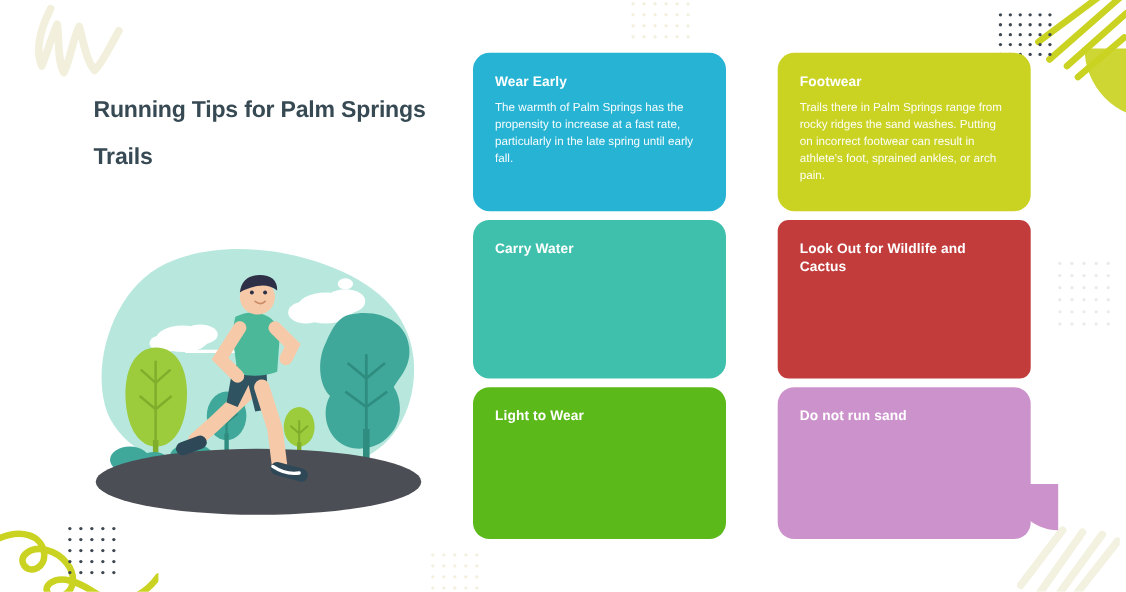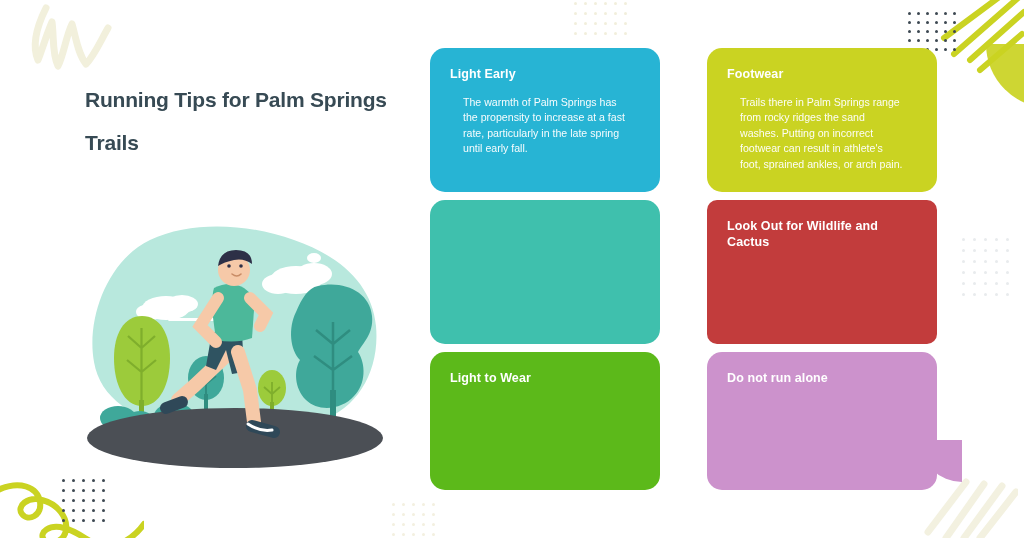--- a/index.html
+++ b/index.html
@@ -49,21 +49,21 @@
   .card.col-a{left:0;}
   .card.col-b{left:277px;}
   .card.row-1{top:0;height:144px;}
   .card.row-2{top:152px;height:144px;}
   .card.row-3{top:304px;height:138px;}
   .card-title{
     font-size:12.5px;font-weight:bold;line-height:16px;
     margin:0 0 9px 0;letter-spacing:.1px;
   }
   .card-body{
-    font-size:10.6px;line-height:15.4px;margin:13px;
+    font-size:10.6px;line-height:15.4px;margin:0;
     color:rgba(255,255,255,.96);
   }
 </style>
 </head>
 <body>
 
 <div class="stage">
 
   <svg class="deco" id="deco-scribble-tl" viewBox="0 0 110 75">
     <path d="M30 6 C20 26 16 44 22 58 C26 48 30 34 36 20 C38 34 36 52 42 64 C48 52 50 34 56 22 C60 36 62 52 70 62 C78 54 84 40 92 26" fill="none" stroke="#f2f0dc" stroke-width="7" stroke-linecap="round" stroke-linejoin="round"></path>
@@ -317,38 +317,39 @@
         <path d="M150 52 q5 4 9 0" stroke="#c98c66" stroke-width="1.6" fill="none" stroke-linecap="round"></path>
         <circle cx="147" cy="44" r="1.8" fill="#2d3047"></circle>
         <circle cx="159" cy="44" r="1.8" fill="#2d3047"></circle>
       </g>
     </svg>
   </div>
 
   <div class="cards">
 
     <div class="card col-a row-1" style="background:#27b4d4;">
-      <p class="card-title">Light Early</p>
+      <p class="card-title">Wear Early</p>
       <p class="card-body">The warmth of Palm Springs has the propensity to increase at a fast rate, particularly in the late spring until early fall.</p>
     </div>
 
     <div class="card col-b row-1" style="background:#cad322;">
       <p class="card-title">Footwear</p>
       <p class="card-body">Trails there in Palm Springs range from rocky ridges the sand washes. Putting on incorrect footwear can result in athlete's foot, sprained ankles, or arch pain.</p>
     </div>
 
     <div class="card col-a row-2" style="background:#3fc0ad;">
+      <p class="card-title">Carry Water</p>
     </div>
 
     <div class="card col-b row-2" style="background:#c23c3c;border-radius:10px;">
       <p class="card-title">Look Out for Wildlife and Cactus</p>
     </div>
 
     <div class="card col-a row-3" style="background:#5cb91a;">
       <p class="card-title">Light to Wear</p>
     </div>
 
     <div class="card col-b row-3" style="background:#cc92cc;">
-      <p class="card-title">Do not run alone</p>
+      <p class="card-title">Do not run sand</p>
     </div>
 
   </div>
 </div>
 
 </body></html>

